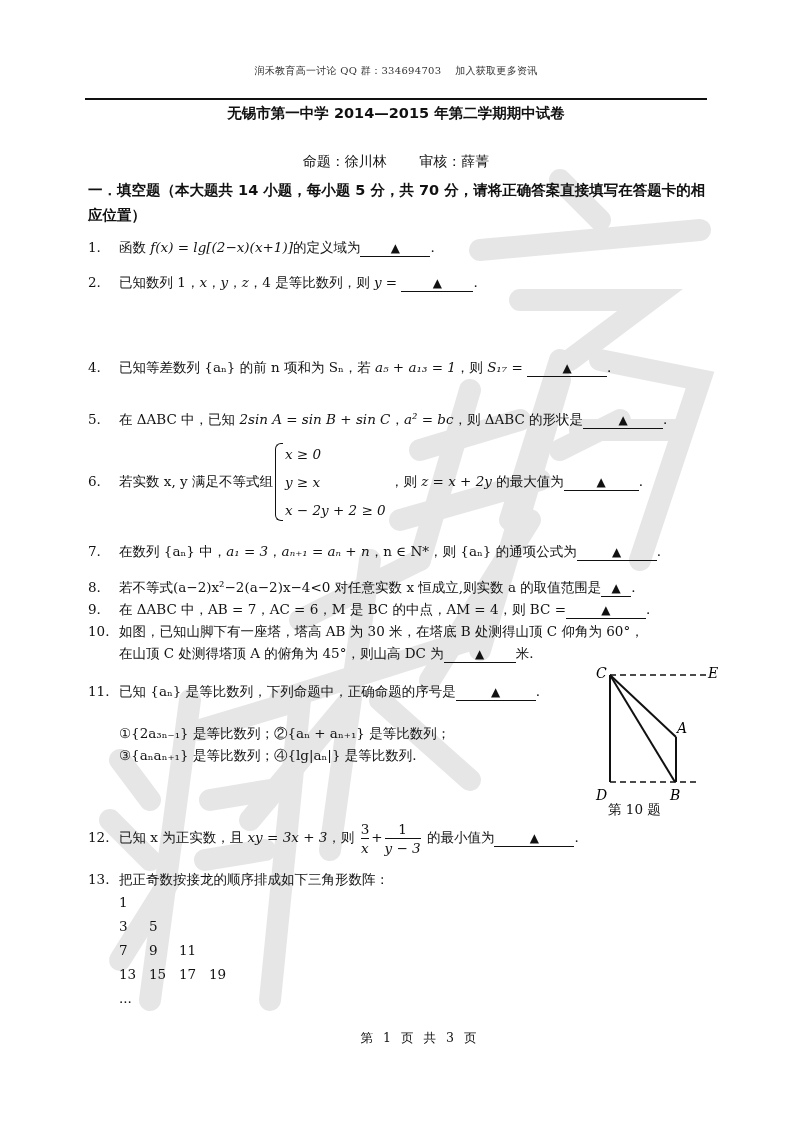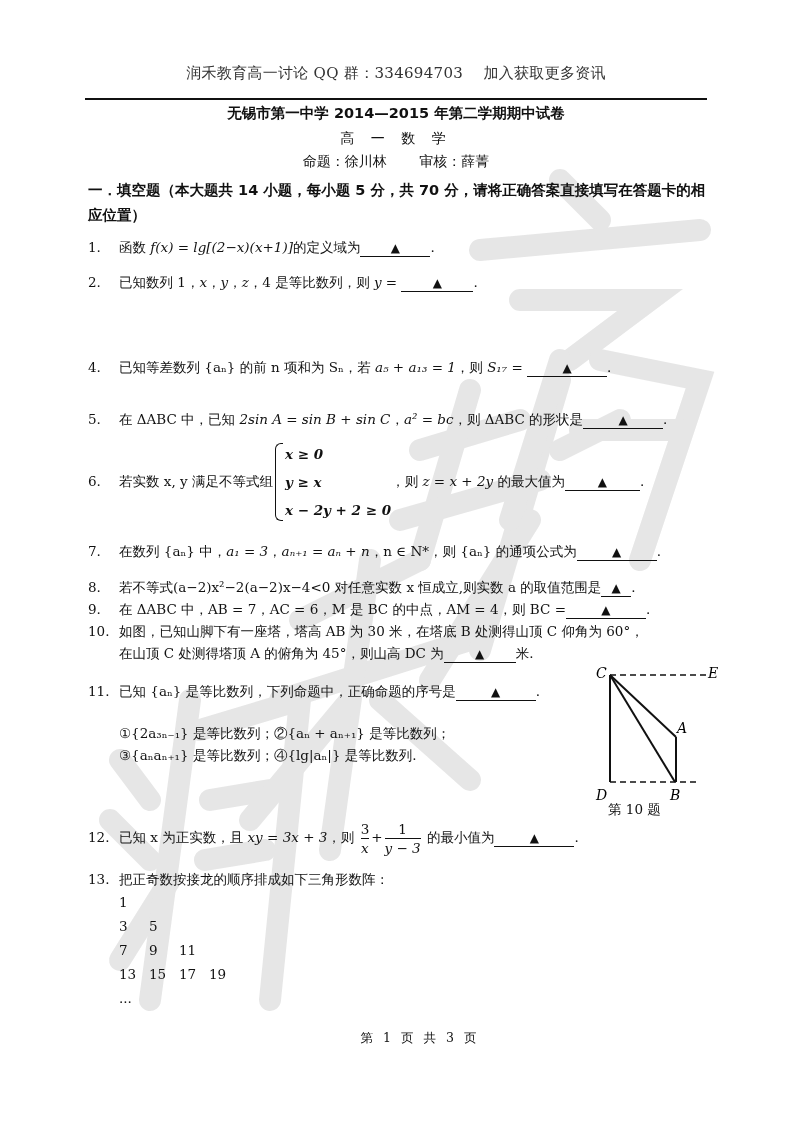--- a/index.html
+++ b/index.html
@@ -1,38 +1,38 @@
 <!DOCTYPE html>
 <html><head>
 <meta charset="utf-8">
 <style>
   html, body { margin: 0; padding: 0; background: #ffffff; }
   body { width: 792px; height: 1122px; position: relative; overflow: hidden;
          font-family: "DejaVu Serif", "Liberation Serif", serif; color: #111; }
   .page { position: absolute; left: 0; top: 0; width: 792px; height: 1122px; }
   .watermark { position: absolute; left: 0; top: 0; width: 792px; height: 1122px; pointer-events: none; z-index: 0; }
   .header-note { position: absolute; top: 64px; left: 0; width: 792px; text-align: center;
-                 font-size: 15px; color: #333; letter-spacing: 0.3px; }
+                 font-size: 10px; color: #333; letter-spacing: 0.3px; }
   .header-rule { position: absolute; top: 98px; left: 85px; width: 622px; height: 0; border-top: 2px solid #111; }
   .title { position: absolute; top: 104px; left: 0; width: 792px; text-align: center;
            font-family: "DejaVu Sans", "Liberation Sans", sans-serif; font-weight: bold; font-size: 14.5px; }
   .subtitle { position: absolute; top: 130px; left: 0; width: 792px; text-align: center; font-size: 14px; letter-spacing: 6px; }
   .authors { position: absolute; top: 153px; left: 0; width: 792px; text-align: center;
              font-family: "DejaVu Sans", "Liberation Sans", sans-serif; font-size: 14px; }
   .authors span { margin: 0 14px; }
   .section-head { position: absolute; top: 178px; left: 88px; width: 622px;
                   font-family: "DejaVu Sans", "Liberation Sans", sans-serif; font-weight: bold;
                   font-size: 14.5px; line-height: 25px; }
   .q { position: absolute; left: 88px; width: 620px; font-size: 13.5px; line-height: 22px; z-index: 1; }
   .q .num { display: inline-block; width: 31px; }
   .q .cont { padding-left: 31px; }
   .blank { display: inline-block; border-bottom: 1px solid #111; text-align: center; line-height: 16px; vertical-align: baseline; }
   .tri { font-size: 12px; font-family: "DejaVu Sans", sans-serif; }
   i.m { font-style: italic; }
-  .brace-sys { display: inline-block; vertical-align: middle; position: relative; padding-left: 12px; line-height: 28px; font-weight: bold; }
+  .brace-sys { display: inline-block; vertical-align: middle; position: relative; padding-left: 12px; line-height: 28px; }
   .brace-sys::before { content: ""; position: absolute; left: 2px; top: 3px; bottom: 3px; width: 7px;
                        border-left: 1.3px solid #111; border-top: 1.3px solid #111; border-bottom: 1.3px solid #111;
                        border-radius: 6px 0 0 6px; }
   .frac { display: inline-block; vertical-align: middle; text-align: center; margin: 0 2px; }
   .frac span { display: block; line-height: 18px; }
   .frac .den { border-top: 1px solid #111; }
   .figure { position: absolute; left: 590px; top: 660px; width: 140px; height: 165px; z-index: 1; }
   .fig-caption { position: absolute; left: 608px; top: 801px; font-size: 13.5px; }
   .tri-rows { position: absolute; left: 119px; font-size: 13.5px; line-height: 24px; }
   .tri-rows div span { display: inline-block; width: 30px; }
@@ -72,21 +72,20 @@
         <path d="M520 300 L650 300 L570 360"></path>
       <path d="M560 360 L510 520"></path>
         <path d="M600 360 L700 380 L640 560"></path>
         <path d="M580 430 L680 430"></path>
     </g>
   </svg>
 
   <div class="header-note">润禾教育高一讨论 QQ 群：334694703　 加入获取更多资讯</div>
   <div class="header-rule"></div>
   <div class="title">无锡市第一中学 2014—2015 年第二学期期中试卷</div>
-  <div class="subtitle">高 一 数 学</div>
   <div class="authors">
     <span>命题：徐川林</span>
     <span>审核：薛菁</span>
   </div>
 
   <div class="section-head">一．填空题（本大题共 14 小题，每小题 5 分，共 70 分，请将正确答案直接填写在答题卡的相应位置）</div>
 
   <div class="q" style="top:236px;">
     <span class="num">1.</span><span>函数 </span><i class="m">f(x) = lg[(2−x)(x+1)]</i><span>的定义域为</span><span class="blank" style="width:70px;"><span class="tri">▲</span></span><span>.</span>
   </div>

